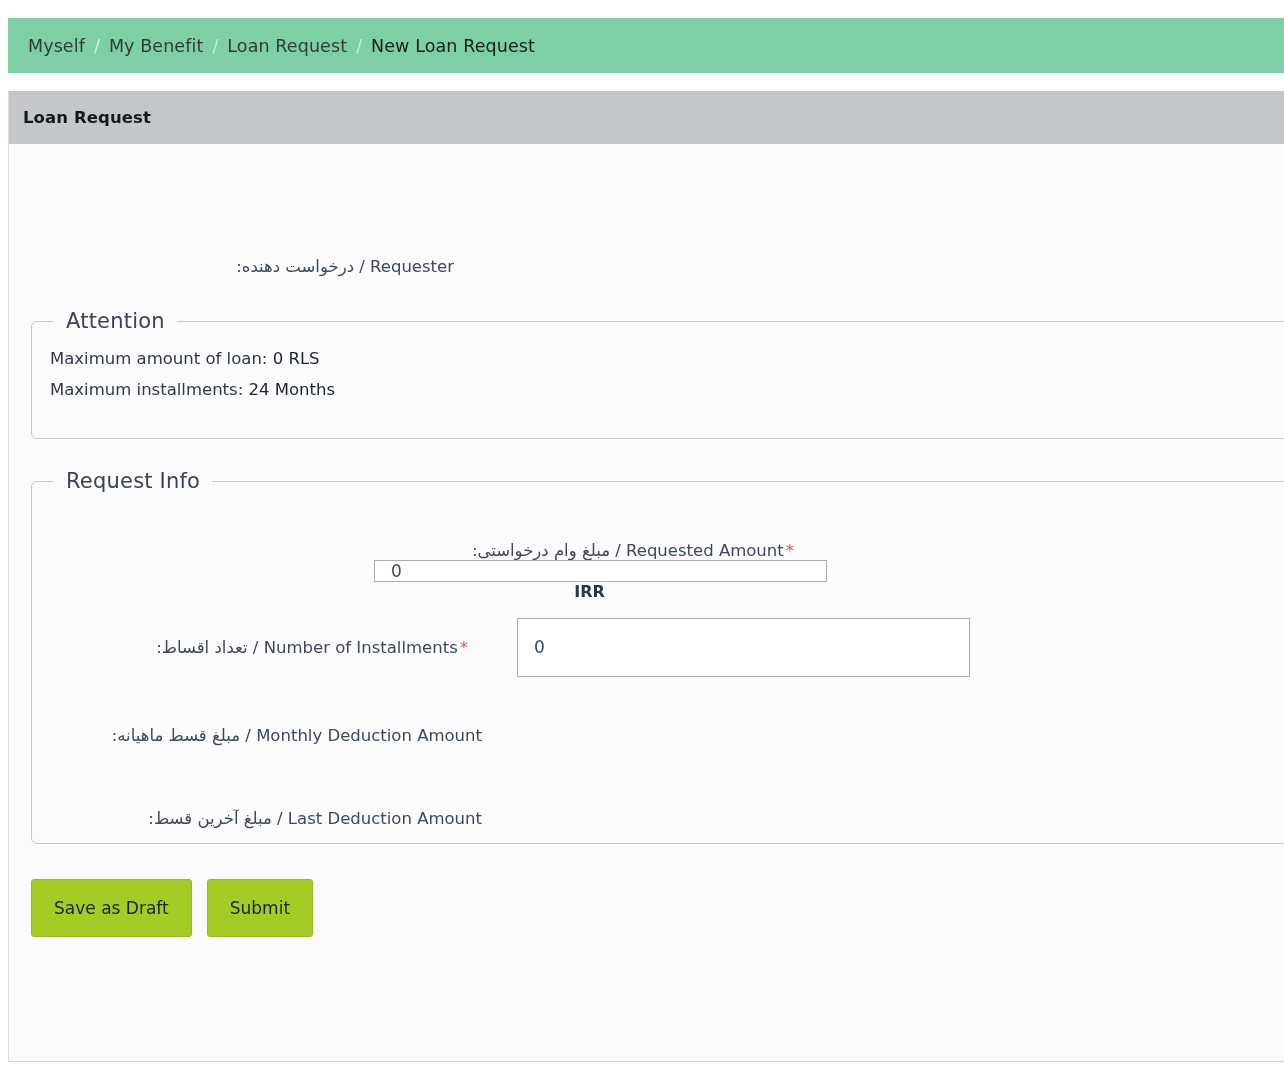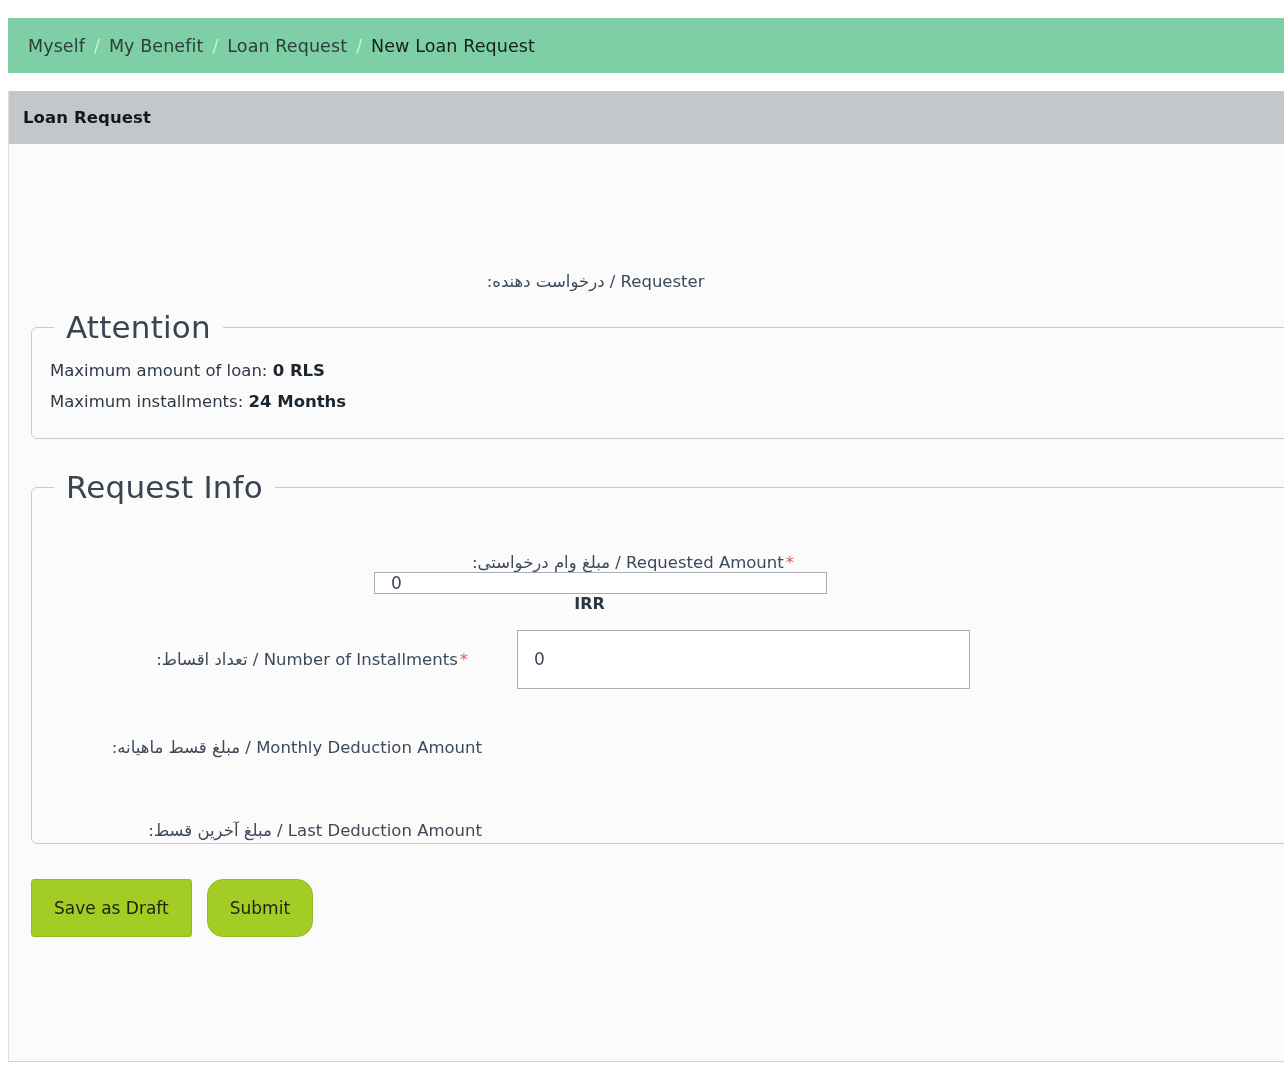--- a/index.html
+++ b/index.html
@@ -89,21 +89,21 @@
 
   
   .info-row {
     position: absolute;
     left: 0;
     width: 1000px;
     display: flex;
     align-items: baseline;
   }
   .info-row.r1 { top: 43px; }
-  .info-row.r2 { top: 128px; justify-content: center; }
+  .info-row.r2 { top: 113px; }
 
   .info-label {
     width: 455px;
     padding-right: 10px;
     text-align: right;
     direction: rtl;
     font-size: 16.5px;
     color: #3c4a58;
     white-space: nowrap;
   }
@@ -119,42 +119,42 @@
     position: absolute;
     margin: 0;
     border: 1px solid #c9cacd;
     border-radius: 6px;
     background: transparent;
     padding: 0;
   }
   fieldset.box > legend {
     padding: 0 12px;
     margin-left: 22px;
-    font-size: 31px;
+    font-size: 21px;
     color: #3a4450;
     font-weight: normal;
     letter-spacing: .2px;
   }
 
   #attention-box {
     left: 22px;
     top: 165px;
     width: 1420px;
     height: 130px;
   }
   #attention-box .fs-inner {
     padding: 10px 0 0 18px;
   }
   .attn-line {
     font-size: 16.5px;
     color: #2d3a46;
     line-height: 31px;
     white-space: nowrap;
   }
-  .attn-line b { font-weight: bold; color: #1b252e; text-align: right; }
+  .attn-line b { font-weight: normal; color: #1b252e; text-align: right; }
 
   #request-info-box {
     left: 22px;
     top: 325px;
     width: 1420px;
     height: 375px;
   }
 
   .form-row {
     position: absolute;
@@ -226,21 +226,21 @@
     border: 1px solid #94bb20;
     border-radius: 3px;
     color: #1d2410;
     font-size: 17px;
     font-family: "DejaVu Sans", "Liberation Sans", sans-serif;
     height: 58px;
     padding: 12px 22px;
     cursor: pointer;
     vertical-align: top;
   }
-  .btn + .btn { margin-left: 10px; border-radius: 16px; }
+  .btn + .btn { margin-left: 10px; }
 </style>
 </head>
 <body>
 
 <div class="page">
 
   <nav class="breadcrumb-bar">
     <span class="crumb">Myself</span>
     <span class="crumb-sep">/</span>
     <span class="crumb">My Benefit</span>

